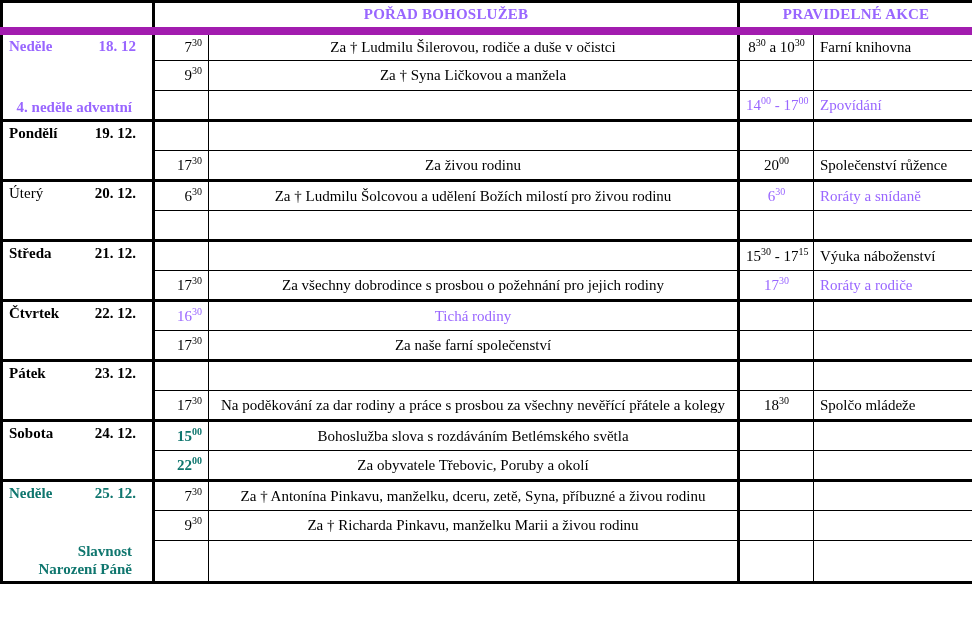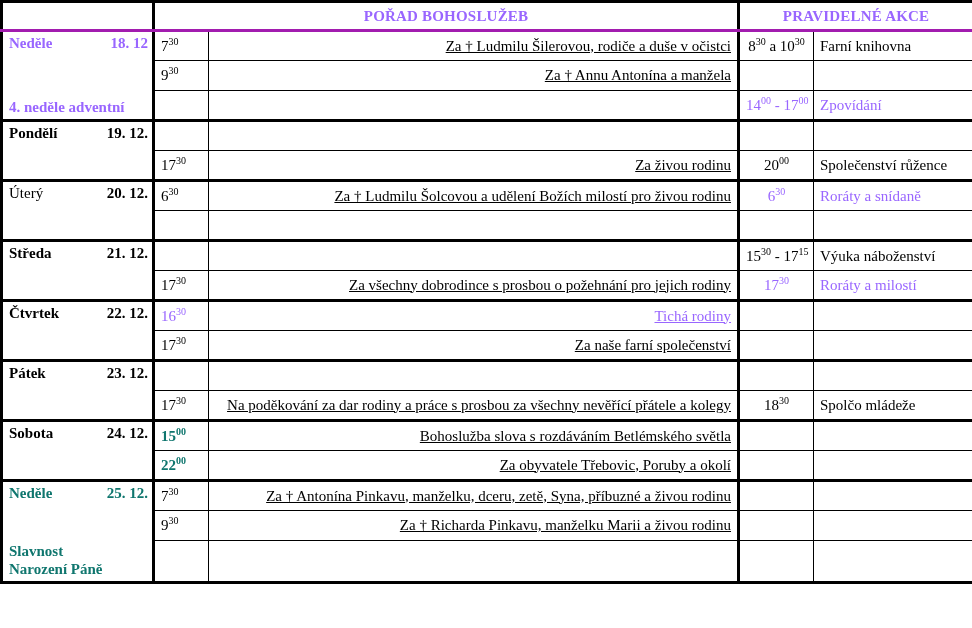--- a/index.html
+++ b/index.html
@@ -14,46 +14,47 @@
     background: #fff;
   }
   table.schedule { border: 3px solid #000; }
   td {
     border: 1.5px solid #000;
     padding: 0 6px;
     vertical-align: middle;
     overflow: hidden;
     white-space: nowrap;
   }
-  tr.hdr-row td { border-bottom: 3px solid #a21caf; }
+  tr.hdr-row td { border-bottom: 8px solid #a21caf; }
   td.bL3 { border-left: 3px solid #000; }
   tr.sec-top td { border-top: 3px solid #000; }
   td.hdr {
     font-weight: bold;
     text-align: center;
     color: #9966FF;
     font-size: 15px;
     letter-spacing: 0.2px;
   }
   td.day-cell {
     vertical-align: top;
     position: relative;
-    padding: 3px 4px 2px 6px;
+    padding: 3px 16px 2px 6px;
     font-weight: bold;
+    text-align: right;
   }
   .day-top { display: flex; justify-content: space-between; align-items: baseline; }
   .day-sub {
     position: absolute;
-    left: 6px; right: 0; bottom: 2px;
+    left: 6px; right: 20px; bottom: 2px;
     font-weight: bold;
     line-height: 1.25;
     white-space: normal;
   }
-  td.time-cell { text-align: left; }
-  td.text-cell { text-align: right; text-decoration: underline; }
+  td.time-cell { text-align: right; }
+  td.text-cell { text-align: center; }
   td.etime-cell { text-align: center; }
   td.event-cell { text-align: left; }
   sup { font-size: 10px; line-height: 0; vertical-align: super; letter-spacing: 0; }
   .c-purple { color: #9966FF; }
   .c-red { color: #0f766e; font-weight: bold; }
   .c-black { color: #000000; }
 </style>
 </head>
 <body>
 
@@ -79,21 +80,21 @@
           </div>
           <div class="day-sub c-purple">4. neděle adventní</div>
         </td>
         <td class="time-cell bL3 c-black">7<sup>30</sup></td>
         <td class="text-cell c-black">Za † Ludmilu Šilerovou, rodiče a duše v očistci</td>
         <td class="etime-cell bL3 c-black">8<sup>30</sup> a 10<sup>30</sup></td>
         <td class="event-cell c-black">Farní knihovna</td>
       </tr>
       <tr style="height: 30px;">
         <td class="time-cell bL3 c-black">9<sup>30</sup></td>
-        <td class="text-cell c-black">Za † Annu Antonína a manžela</td>
+        <td class="text-cell c-black">Za † Syna Ličkovou a manžela</td>
         <td class="etime-cell bL3 c-black"></td>
         <td class="event-cell c-black"></td>
       </tr>
       <tr style="height: 30px;">
         <td class="time-cell bL3 c-black"></td>
         <td class="text-cell c-black"></td>
         <td class="etime-cell bL3 c-purple">14<sup>00</sup> - 17<sup>00</sup></td>
         <td class="event-cell c-purple">Zpovídání</td>
       </tr>
       <tr class="sec-top" style="height: 30px;">
@@ -141,21 +142,21 @@
         </td>
         <td class="time-cell bL3 c-black"></td>
         <td class="text-cell c-black"></td>
         <td class="etime-cell bL3 c-black">15<sup>30</sup> - 17<sup>15</sup></td>
         <td class="event-cell c-black">Výuka náboženství</td>
       </tr>
       <tr style="height: 30px;">
         <td class="time-cell bL3 c-black">17<sup>30</sup></td>
         <td class="text-cell c-black">Za všechny dobrodince s prosbou o požehnání pro jejich rodiny</td>
         <td class="etime-cell bL3 c-purple">17<sup>30</sup></td>
-        <td class="event-cell c-purple">Roráty a milostí</td>
+        <td class="event-cell c-purple">Roráty a rodiče</td>
       </tr>
       <tr class="sec-top" style="height: 30px;">
         <td rowspan="2" class="day-cell">
           <div class="day-top">
             <span class="c-black" style="font-weight: bold;">Čtvrtek</span>
             <span class="c-black" style="font-weight: bold;">22. 12.</span>
           </div>
         </td>
         <td class="time-cell bL3 c-purple">16<sup>30</sup></td>
         <td class="text-cell c-purple">Tichá rodiny</td>

